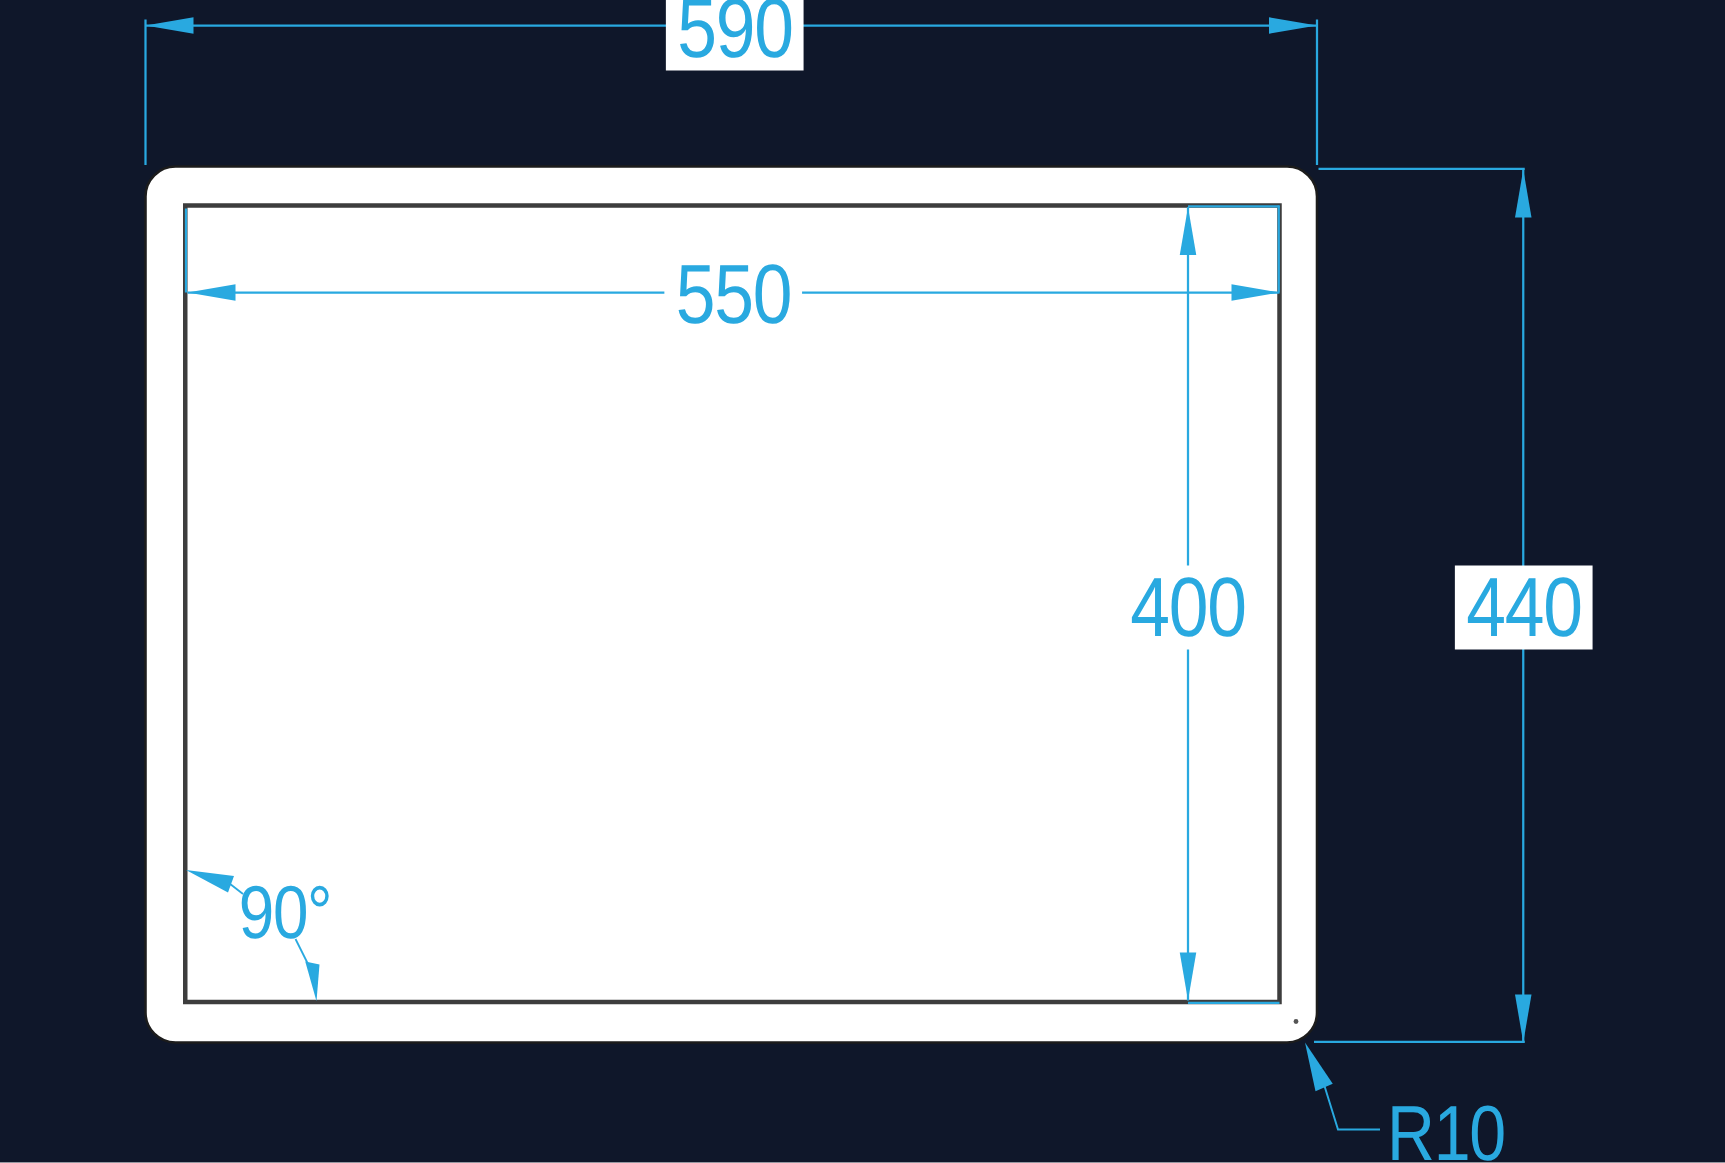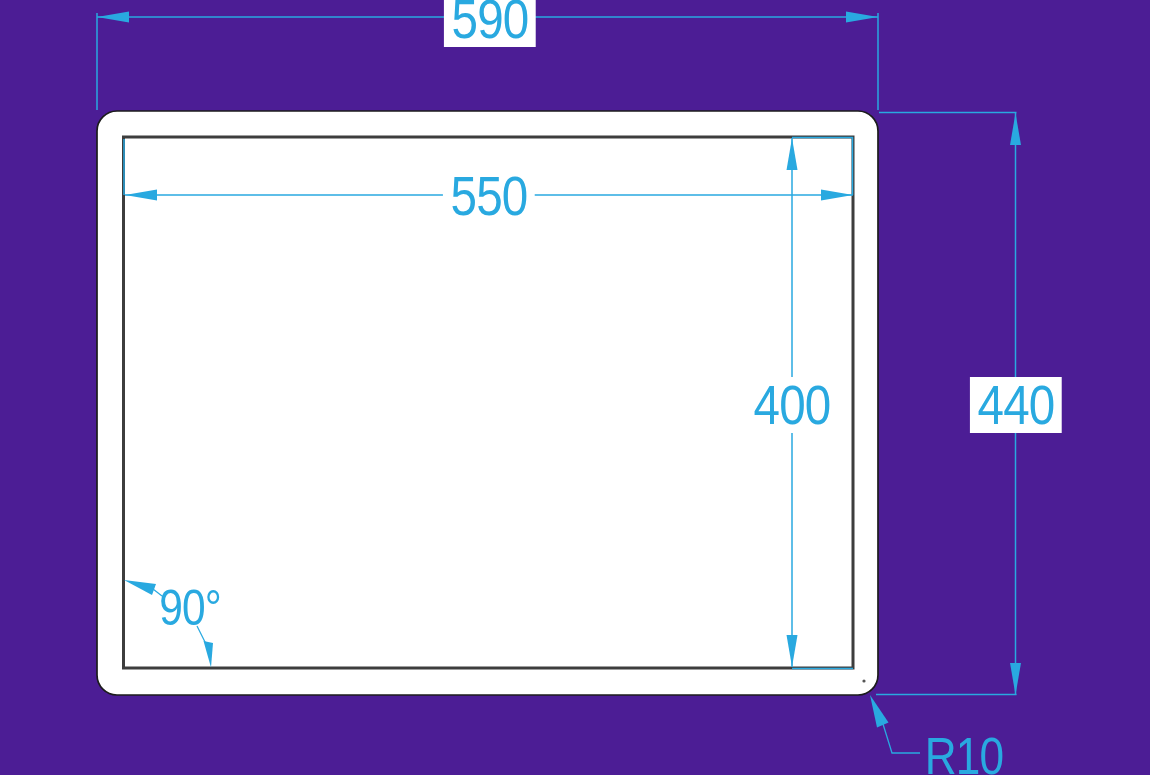--- a/index.html
+++ b/index.html
@@ -4,21 +4,21 @@
 <style>
   html, body {
     margin: 0;
     padding: 0;
     background: #ffffff;
   }
   .canvas {
     position: relative;
     width: 1150px;
     height: 775px;
-    background: #4c1d95;
+    background: #0f172a;
     overflow: hidden;
     font-family: "Liberation Sans", sans-serif;
     text-decoration: underline;
   }
   .canvas svg {
     position: absolute;
     left: 0;
     top: 0;
   }
   .dim-label {

